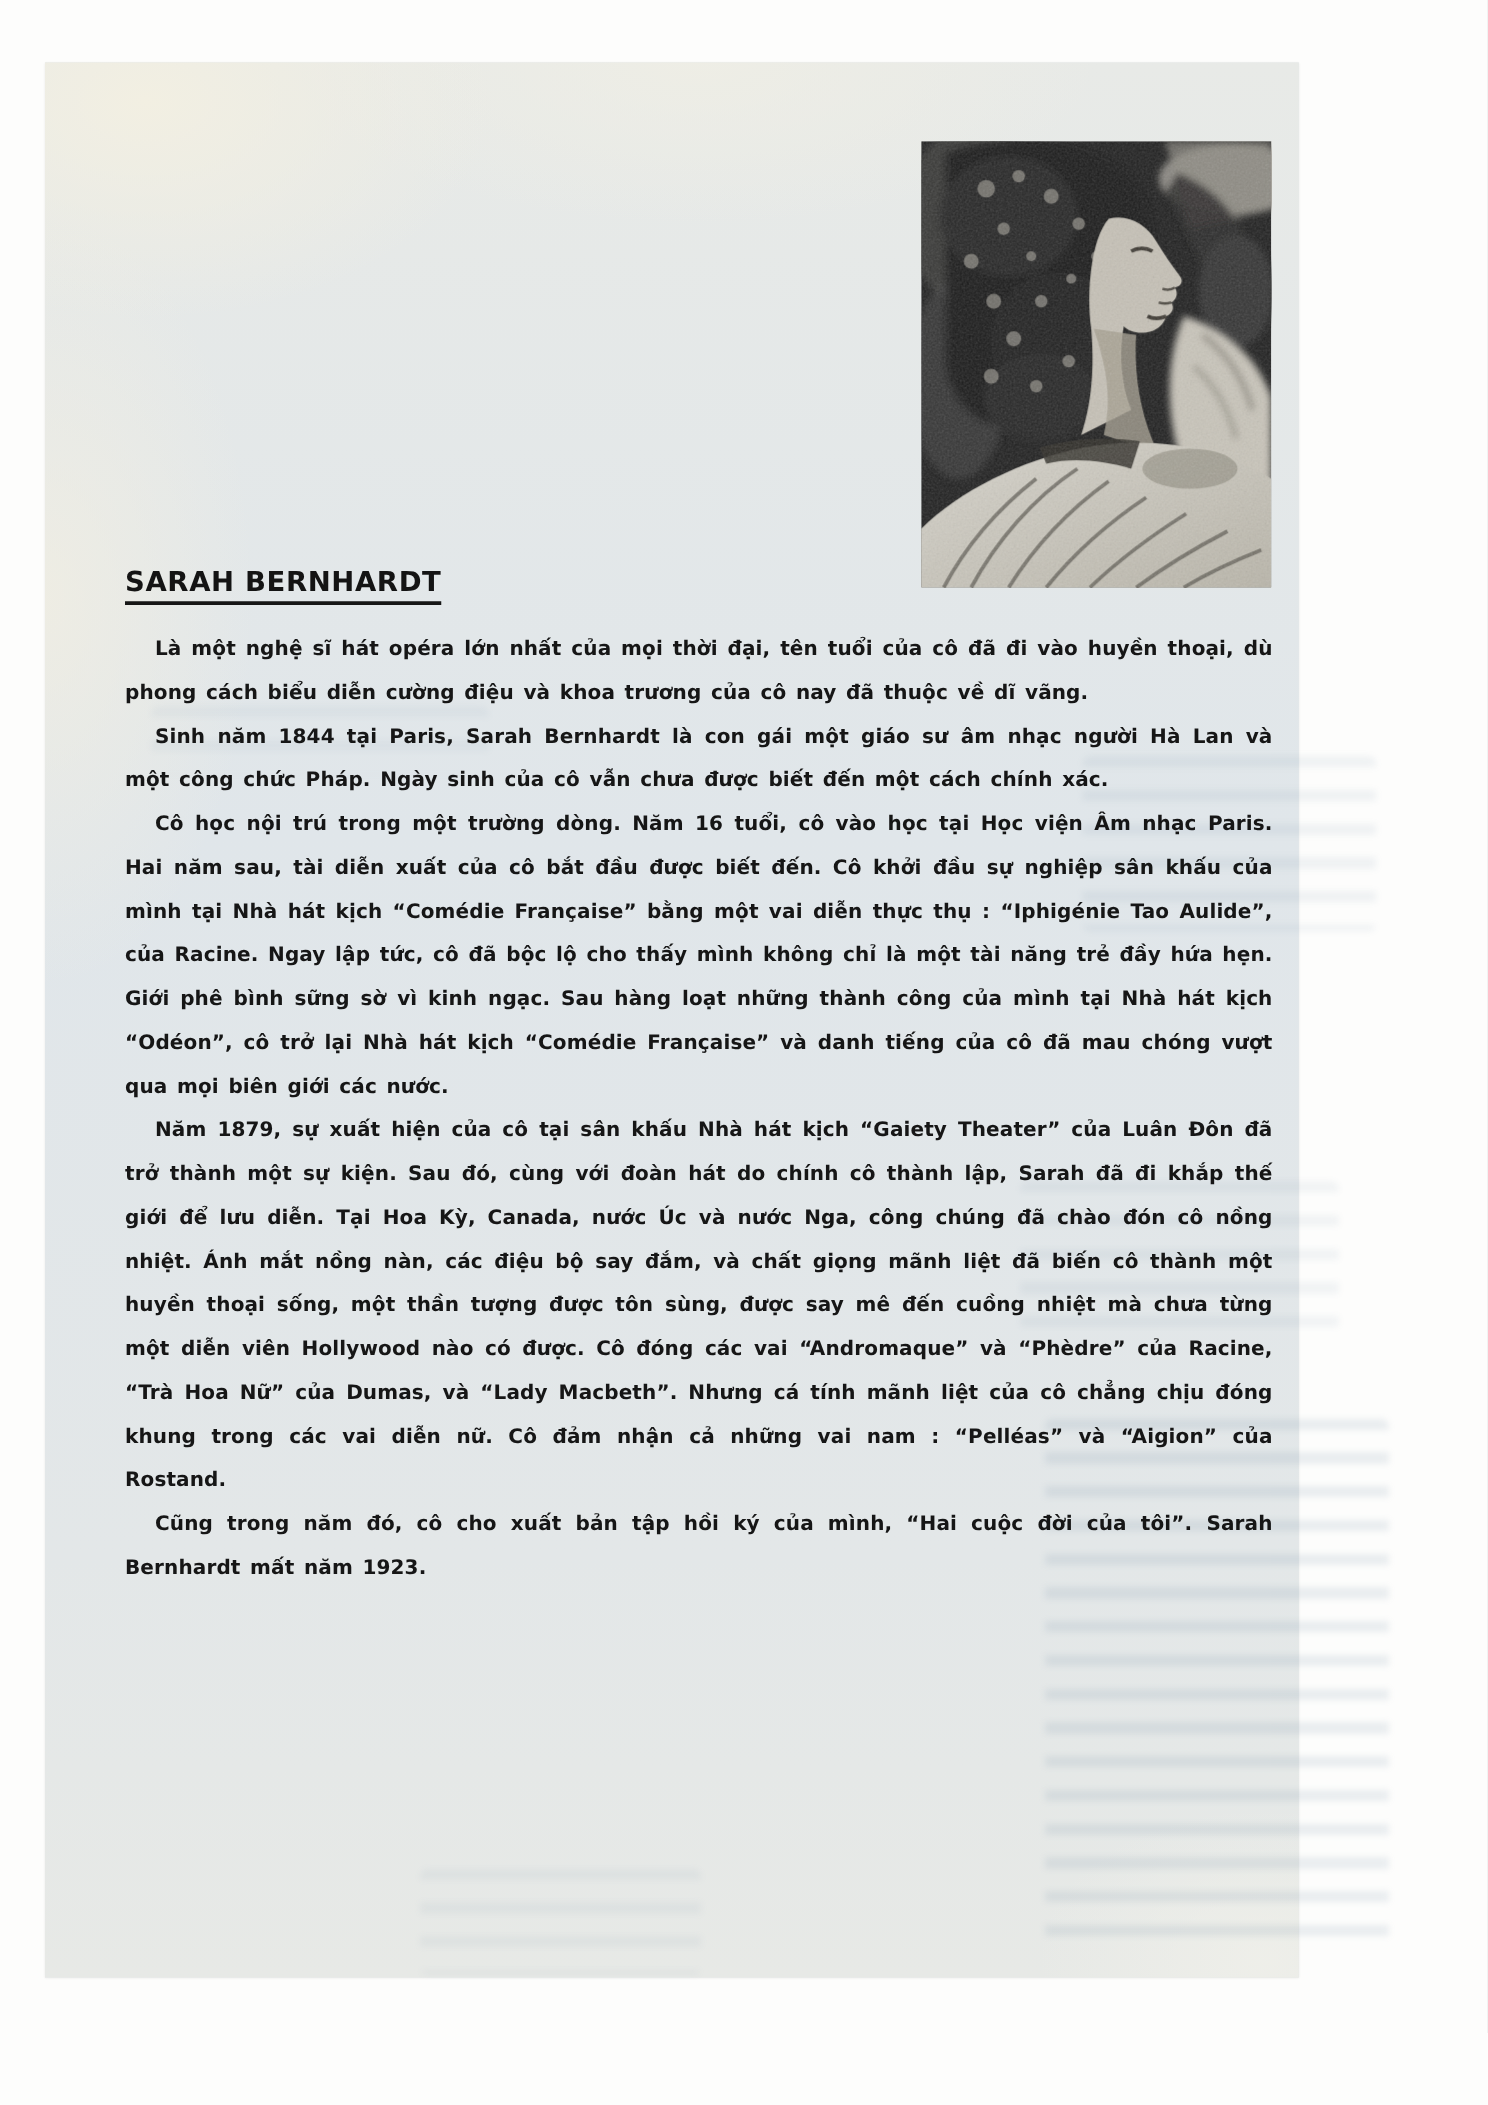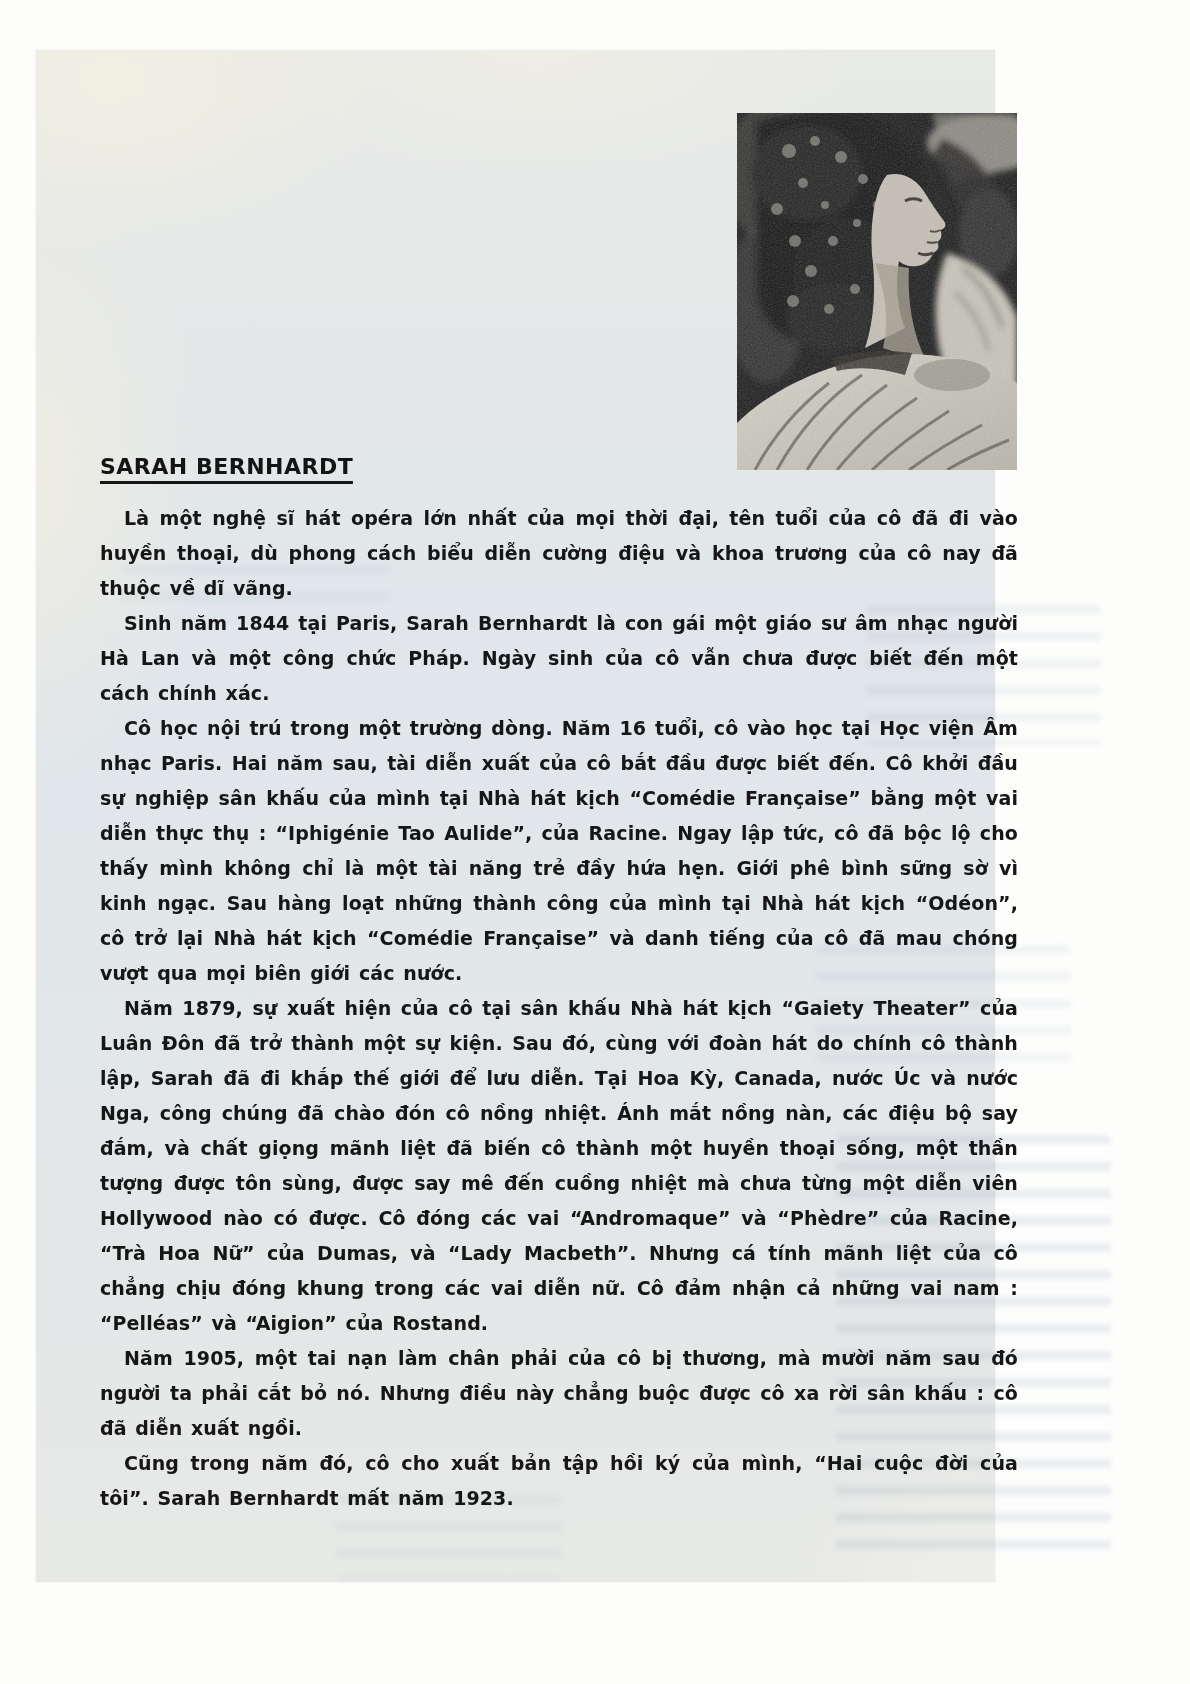--- a/index.html
+++ b/index.html
@@ -13,20 +13,21 @@
   .scan-page{
     position:absolute;left:36px;top:50px;width:959px;height:1532px;
     background-color:#e4e8e9;
     background-image:
       radial-gradient(ellipse 430px 270px at 8% 2%, #f2efe2 0%, rgba(242,239,226,0) 65%),
       radial-gradient(ellipse 280px 520px at 0% 28%, rgba(241,238,226,.8) 0%, rgba(241,238,226,0) 60%),
       radial-gradient(ellipse 520px 210px at 52% 0%, rgba(239,238,229,.85), rgba(239,238,229,0) 62%),
       radial-gradient(ellipse 300px 200px at 97% 99%, rgba(240,240,234,.8), rgba(240,240,234,0) 60%),
       linear-gradient(180deg,#e8eae7 0%, #e0e6ea 40%, #e3e7e8 78%, #e7e9e6 100%);
     box-shadow:0 0 2px rgba(0,0,0,.08);
+    padding-left:44px;
   }
   
   .bleed{
     position:absolute;filter:blur(2.5px);
     background:repeating-linear-gradient(180deg, rgba(124,148,170,.30) 0 9px, rgba(124,148,170,0) 9px 27px);
     border-radius:6px;
   }
   
   .photo{
     position:absolute;left:701px;top:63px;width:280px;height:357px;
@@ -36,21 +37,21 @@
   .text-block{
     position:absolute;left:64px;top:403px;width:918px;
     color:#141414;
   }
   h1.title{
     font-size:22px;line-height:28px;font-weight:bold;margin:0 0 20px 0;
     letter-spacing:.5px;
   }
   h1.title span{border-bottom:3px solid #161616;padding-bottom:2px;}
   .text-block p{
-    margin:0;font-size:19px;font-weight:bold;line-height:35px;
+    margin:0;font-size:16px;font-weight:bold;line-height:35px;
     text-align:justify;text-indent:24px;word-spacing:2px;letter-spacing:.1px;
     color:#161616;
   }
 </style>
 </head>
 <body>
 
 <div class="scan-page">
 
   <div class="bleed" style="left:800px;top:1085px;width:275px;height:430px;opacity:.5;"></div>
@@ -148,17 +149,16 @@
       <rect width="280" height="357" fill="#808080" filter="url(#grain)"></rect>
     </svg>
   </div>
 
   <div class="text-block">
     <h1 class="title"><span>SARAH BERNHARDT</span></h1>
     <p>Là một nghệ sĩ hát opéra lớn nhất của mọi thời đại, tên tuổi của cô đã đi vào huyền thoại, dù phong cách biểu diễn cường điệu và khoa trương của cô nay đã thuộc về dĩ vãng.</p>
     <p>Sinh năm 1844 tại Paris, Sarah Bernhardt là con gái một giáo sư âm nhạc người Hà Lan và một công chức Pháp. Ngày sinh của cô vẫn chưa được biết đến một cách chính xác.</p>
     <p>Cô học nội trú trong một trường dòng. Năm 16 tuổi, cô vào học tại Học viện Âm nhạc Paris. Hai năm sau, tài diễn xuất của cô bắt đầu được biết đến. Cô khởi đầu sự nghiệp sân khấu của mình tại Nhà hát kịch “Comédie Française” bằng một vai diễn thực thụ : “Iphigénie Tao Aulide”, của Racine. Ngay lập tức, cô đã bộc lộ cho thấy mình không chỉ là một tài năng trẻ đầy hứa hẹn. Giới phê bình sững sờ vì kinh ngạc. Sau hàng loạt những thành công của mình tại Nhà hát kịch “Odéon”, cô trở lại Nhà hát kịch “Comédie Française” và danh tiếng của cô đã mau chóng vượt qua mọi biên giới các nước.</p>
     <p>Năm 1879, sự xuất hiện của cô tại sân khấu Nhà hát kịch “Gaiety Theater” của Luân Đôn đã trở thành một sự kiện. Sau đó, cùng với đoàn hát do chính cô thành lập, Sarah đã đi khắp thế giới để lưu diễn. Tại Hoa Kỳ, Canada, nước Úc và nước Nga, công chúng đã chào đón cô nồng nhiệt. Ánh mắt nồng nàn, các điệu bộ say đắm, và chất giọng mãnh liệt đã biến cô thành một huyền thoại sống, một thần tượng được tôn sùng, được say mê đến cuồng nhiệt mà chưa từng một diễn viên Hollywood nào có được. Cô đóng các vai “Andromaque” và “Phèdre” của Racine, “Trà Hoa Nữ” của Dumas, và “Lady Macbeth”. Nhưng cá tính mãnh liệt của cô chẳng chịu đóng khung trong các vai diễn nữ. Cô đảm nhận cả những vai nam : “Pelléas” và “Aigion” của Rostand.</p>
-    <p>Năm 1905, một tai nạn làm chân phải của cô bị thương, mà mười năm sau đó người ta phải cắt bỏ nó. Nhưng điều này chẳng buộc được cô xa rời sân khấu : cô đã diễn xuất ngồi.</p>
     <p>Cũng trong năm đó, cô cho xuất bản tập hồi ký của mình, “Hai cuộc đời của tôi”. Sarah Bernhardt mất năm 1923.</p>
   </div>
 
 </div>
 
 </body></html>

